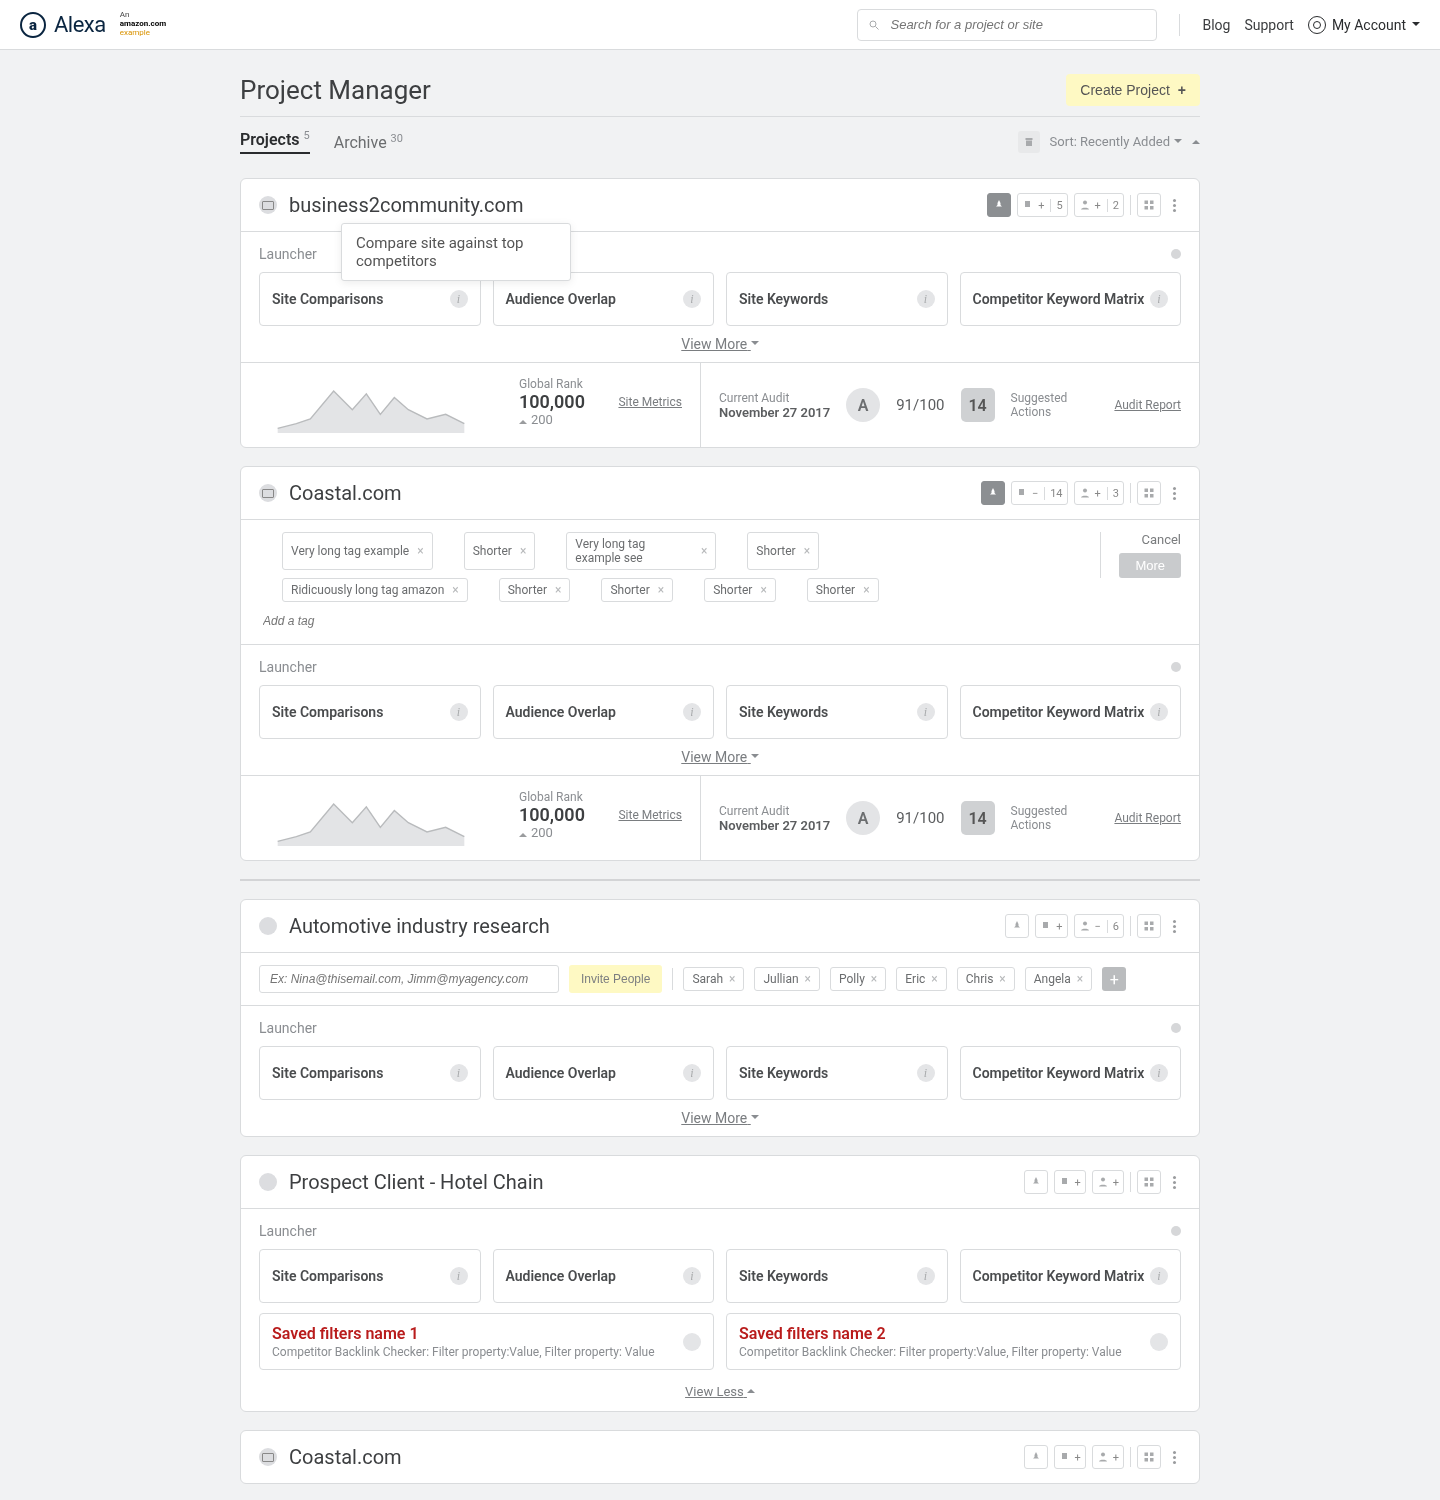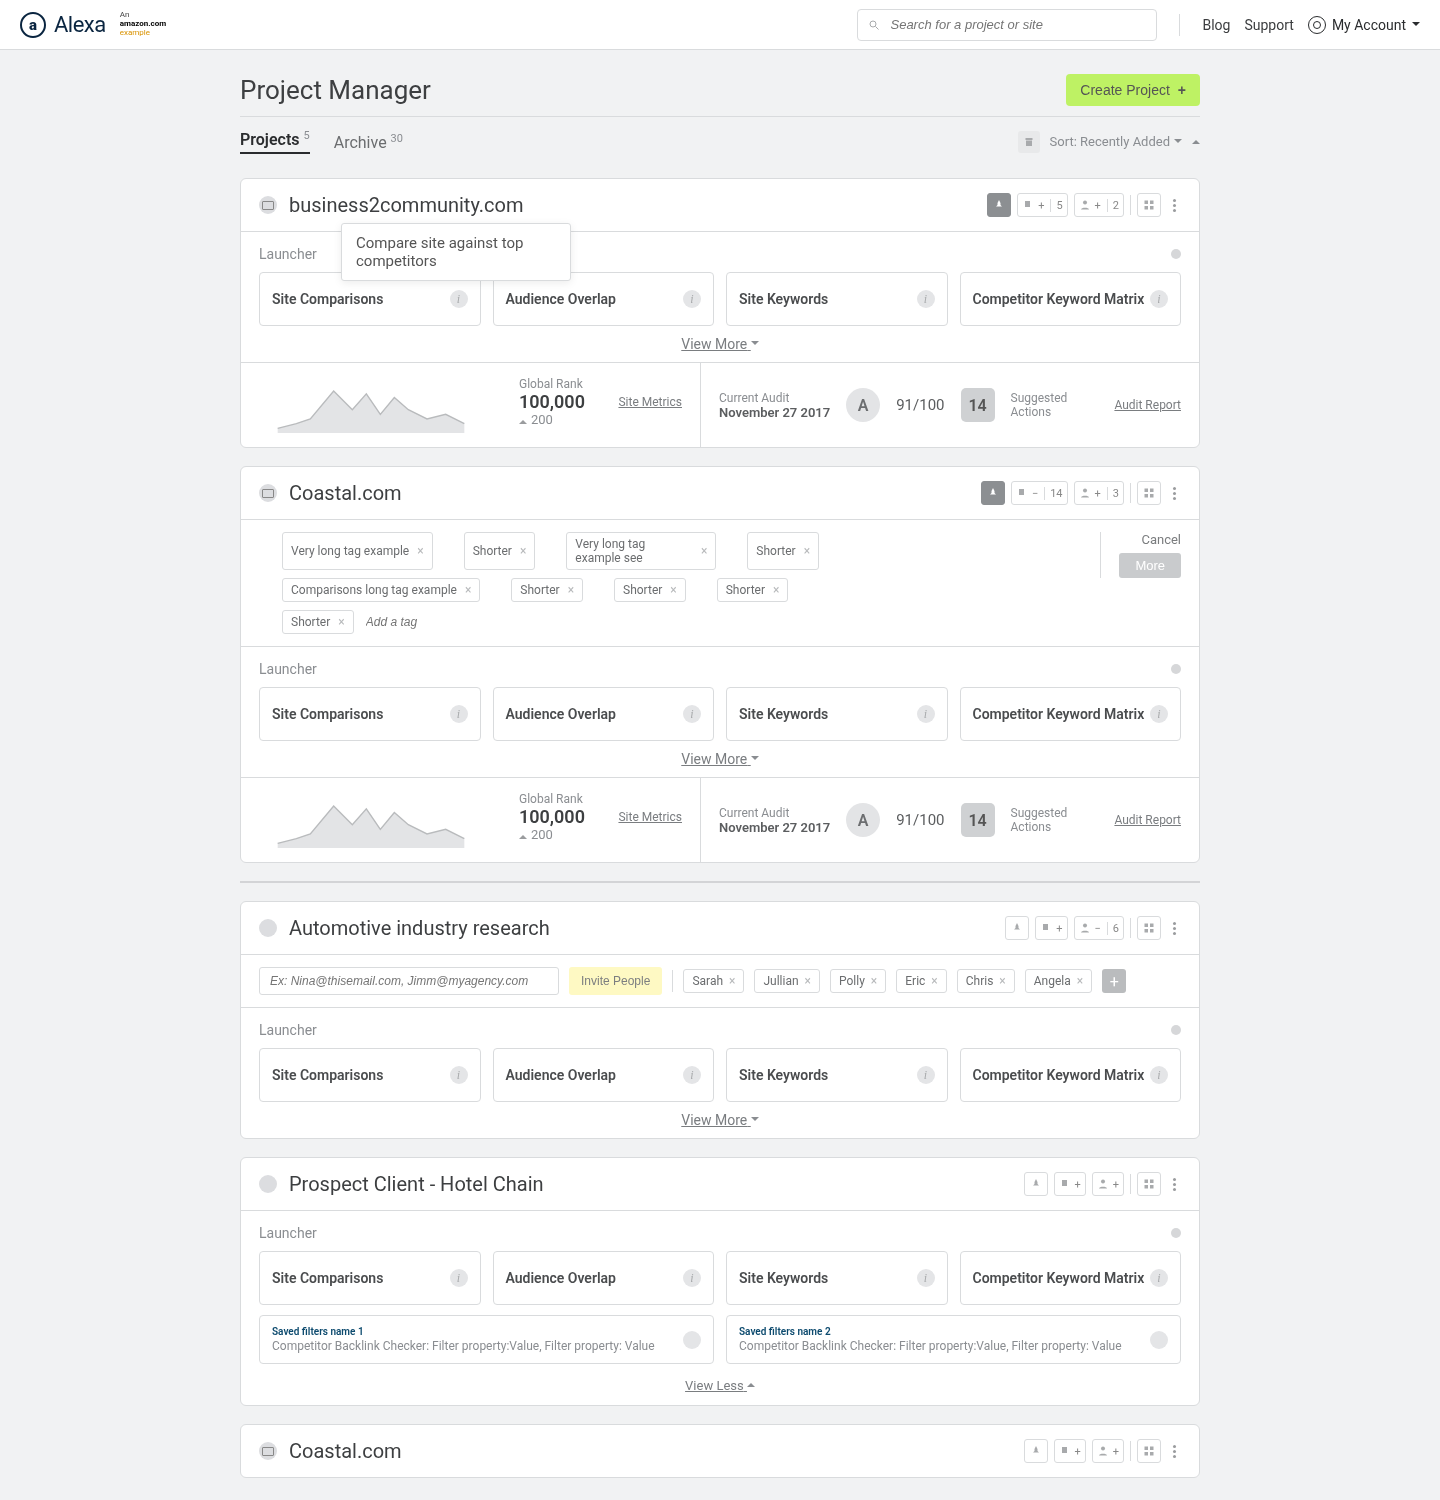--- a/index.html
+++ b/index.html
@@ -28,21 +28,21 @@
   .vbar{width:1px;height:22px;background:var(--border);margin:0 8px;}
   .navlink{color:#3b3d3f;font-size:14px;text-decoration:none;cursor:pointer;}
   .acct{display:flex;align-items:center;gap:6px;font-size:14px;color:#2a2c2e;cursor:pointer;}
   .user-ic{width:18px;height:18px;border:1.8px solid #2a2c2e;border-radius:50%;display:flex;align-items:center;justify-content:center;}
   .user-ic::before{content:"";width:6px;height:6px;border:1.5px solid #2a2c2e;border-radius:50%;display:block;}
   .caret{border:4px solid transparent;border-top-color:#2a2c2e;margin-top:3px;}
   
   .page{width:960px;margin:0 auto;padding:24px 0;}
   .page-head{display:flex;align-items:center;justify-content:space-between;border-bottom:1px solid var(--border);padding-bottom:10px;}
   .page-title{font-size:26px;color:#3d3f41;font-weight:400;}
-  .btn-create{background:#bef264;color:#555;border:none;border-radius:4px;padding:8px 14px;font-size:14px;display:flex;align-items:center;gap:8px;cursor:pointer;}
+  .btn-create{background:#fef9c3;color:#555;border:none;border-radius:4px;padding:8px 14px;font-size:14px;display:flex;align-items:center;gap:8px;cursor:pointer;}
   .plus{font-weight:bold;}
   .tabs-row{display:flex;align-items:center;padding:12px 0 6px;gap:24px;}
   .tab{font-size:16px;color:#6b6d6f;cursor:pointer;}
   .tab.active{color:#2a2c2e;border-bottom:2px solid #2a2c2e;padding-bottom:3px;font-weight:600;}
   .tab sup{font-size:11px;color:var(--muted);margin-left:4px;font-weight:400;}
   .tabs-right{margin-left:auto;display:flex;align-items:center;gap:10px;color:var(--muted);font-size:13px;}
   .sort-lbl{cursor:pointer;display:flex;align-items:center;gap:4px;}
   .chev{border:4px solid transparent;border-top-color:var(--muted);margin-top:3px;}
   .chev-up{border:4px solid transparent;border-bottom-color:var(--muted);margin-bottom:3px;}
   .ico-btn{width:22px;height:22px;background:#e8e9ea;border-radius:3px;display:flex;align-items:center;justify-content:center;color:#888;font-size:11px;}
@@ -100,21 +100,21 @@
   
   .invite{padding:12px 18px;display:flex;gap:10px;align-items:center;flex-wrap:wrap;}
   .invite-in{border:1px solid var(--border);border-radius:3px;padding:6px 10px;font-size:12px;font-style:italic;color:var(--muted);width:300px;outline:none;}
   .invite-btn{background:#fef9c3;border:none;border-radius:3px;padding:7px 12px;font-size:12px;color:#7c7e80;cursor:pointer;}
   .chip{border:1px solid var(--border);border-radius:3px;padding:4px 8px;font-size:12px;color:#6b6d6f;display:flex;align-items:center;gap:6px;}
   .chip .x{color:#b7b9bb;cursor:pointer;}
   .chip-add{width:24px;height:24px;border-radius:3px;background:#babcbe;color:#fff;display:flex;align-items:center;justify-content:center;font-size:16px;cursor:pointer;}
   
   .filters{display:grid;grid-template-columns:1fr 1fr;gap:12px;padding:0 18px 14px;}
   .filter{border:1px solid var(--border);border-radius:4px;padding:10px 12px;display:flex;align-items:center;justify-content:space-between;}
-  .filter-name{font-size:10px;font-weight:600;color:#0c4a6e;}
+  .filter-name{font-size:16px;font-weight:600;color:#b91c1c;}
   .filter-desc{font-size:12px;color:var(--muted);margin-top:2px;}
   .viewless{text-align:center;padding-bottom:12px;font-size:13px;}
   .viewless a{color:var(--link);text-decoration:underline;cursor:pointer;}
   
   .tooltip{position:absolute;top:44px;left:100px;background:#fff;border:1px solid var(--border);box-shadow:0 2px 8px rgba(0,0,0,.08);padding:10px 14px;font-size:15px;color:#555;border-radius:3px;width:230px;z-index:5;}
   .hr{height:2px;background:#d3d4d6;margin-top:18px;}
   
   .svg-ic{width:12px;height:12px;}
 </style>
 </head>
@@ -331,21 +331,21 @@
           </span>
         <span class="tag" style="max-width:150px;">
             <span style="overflow:hidden;">Very long tag example see</span>
             <span class="x">×</span>
           </span>
         <span class="tag">
             <span>Shorter</span>
             <span class="x">×</span>
           </span>
         <span class="tag">
-            <span>Comparisons long tag example</span>
+            <span>Ridicuously long tag amazon</span>
             <span class="x">×</span>
           </span>
         <span class="tag">
             <span>Shorter</span>
             <span class="x">×</span>
           </span>
         <span class="tag">
             <span>Shorter</span>
             <span class="x">×</span>
           </span>

